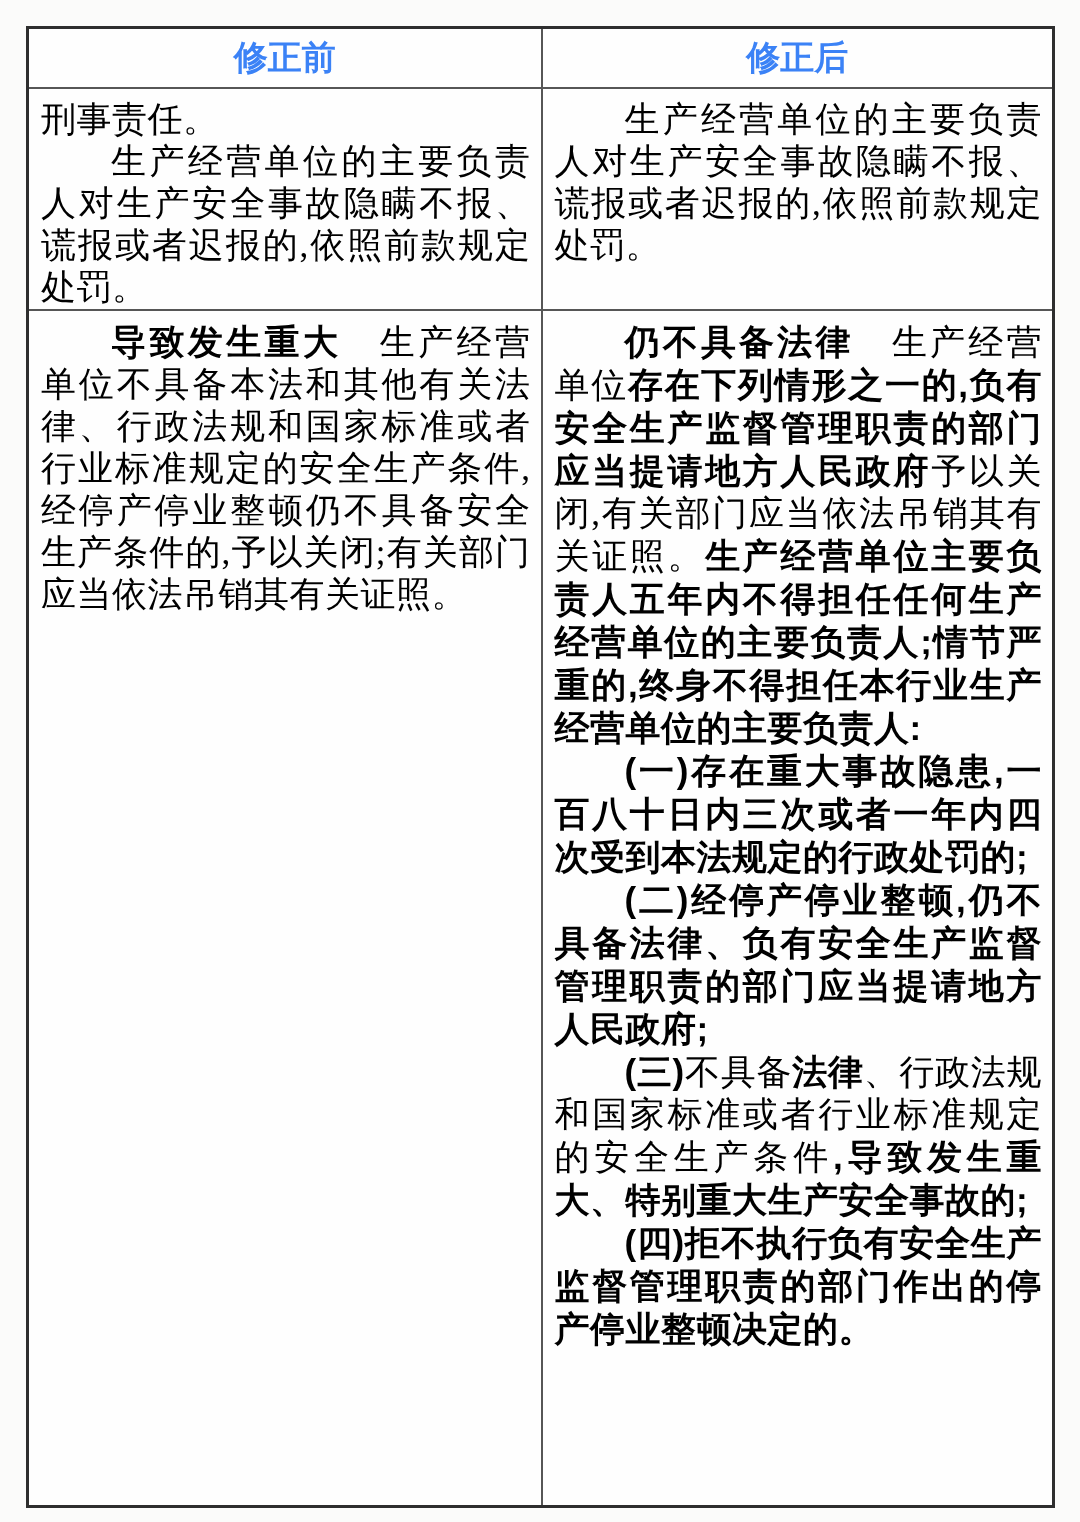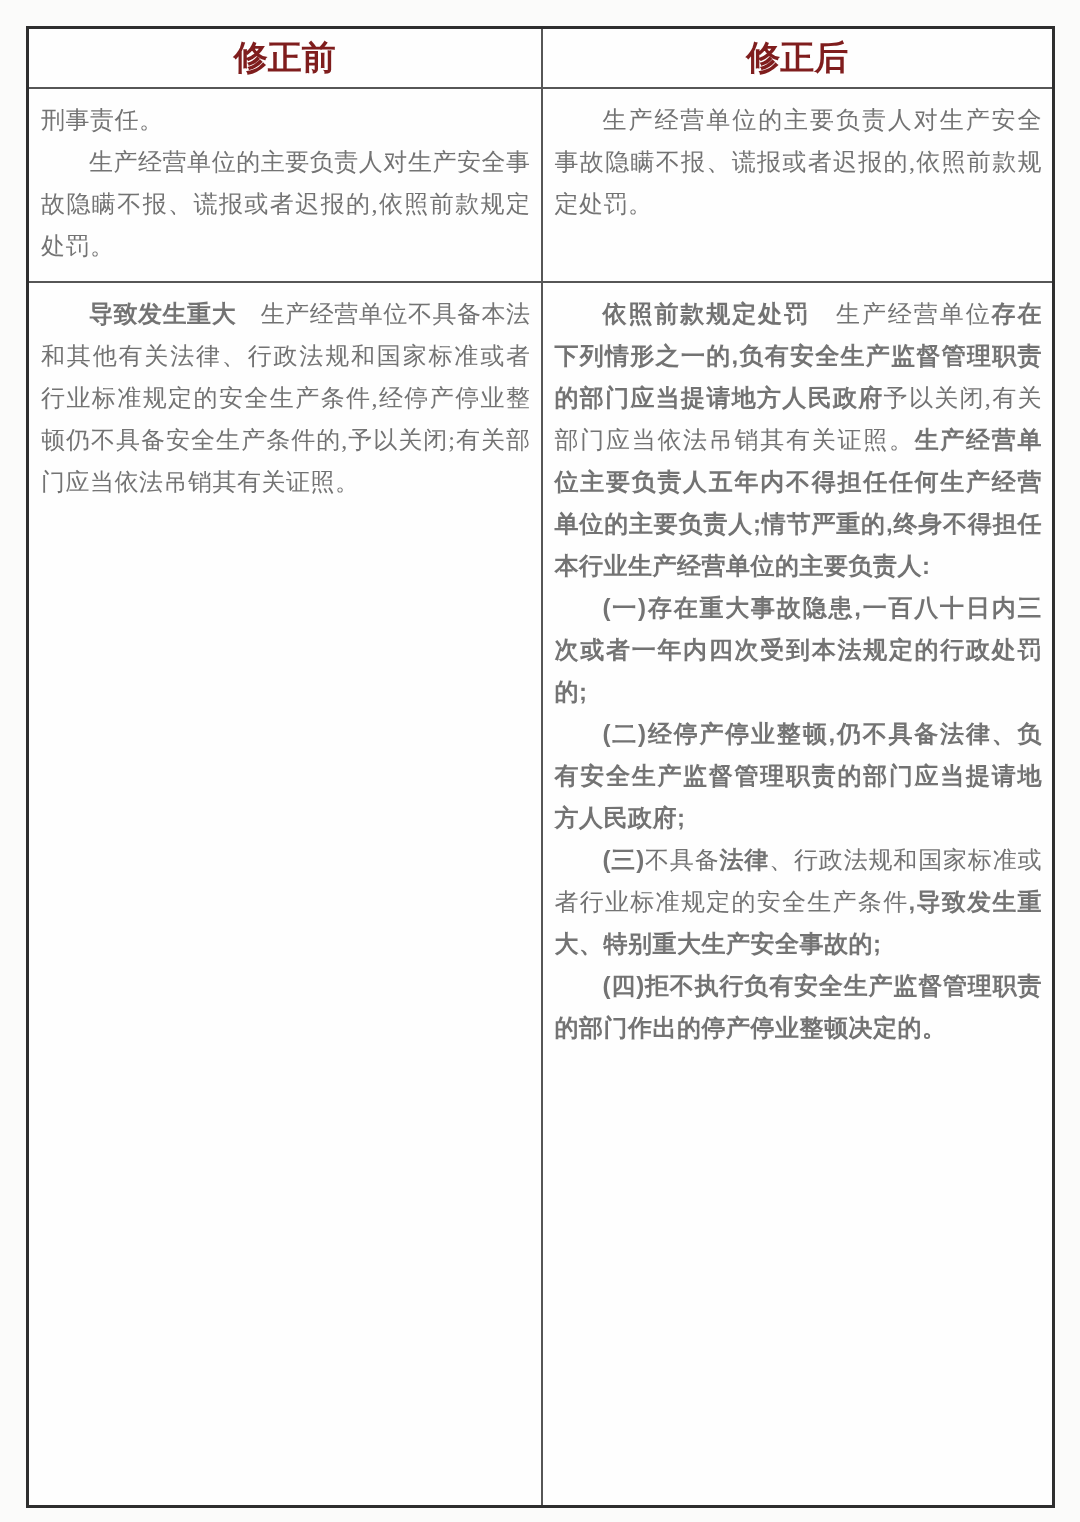--- a/index.html
+++ b/index.html
@@ -34,31 +34,31 @@
     padding: 10px 10px 0 12px;
   }
   table.cmp { border: 3px solid #2e2e2e; }
   table.cmp thead th {
     height: 44px;
     vertical-align: middle;
     text-align: center;
     font-family: "Liberation Sans", "DejaVu Sans", sans-serif;
     font-weight: 700;
     font-size: 34px;
-    color: #7f1d1d;
+    color: #3b82f6;
     padding: 6px 0;
   }
   tr.r1 td { height: 182px; }
   tr.r2 td { height: 262px; }
   .para {
     margin: 0;
-    font-size: 24px;
+    font-size: 35px;
     line-height: 42px;
     text-align: justify;
-    color: #737373;
+    color: #000000;
     letter-spacing: 0.5px;
   }
   .para.indent { text-indent: 2em; }
   .run { font-weight: 400; }
   .run.b {
     font-family: "Liberation Sans", "DejaVu Sans", sans-serif;
     font-weight: 700;
   }
 </style>
 </head>
@@ -84,21 +84,21 @@
           </td>
         <td class="cell">
             <p class="para indent"><span class="run">生产经营单位的主要负责人对生产安全事故隐瞒不报、谎报或者迟报的,依照前款规定处罚。</span></p>
           </td>
       </tr>
       <tr class="r3">
         <td class="cell">
             <p class="para indent"><span class="run b">导致发生重大</span><span class="run">　生产经营单位不具备本法和其他有关法律、行政法规和国家标准或者行业标准规定的安全生产条件,经停产停业整顿仍不具备安全生产条件的,予以关闭;有关部门应当依法吊销其有关证照。</span></p>
           </td>
         <td class="cell">
-            <p class="para indent"><span class="run b">依照前款规定处罚</span><span class="run">　生产经营单位</span><span class="run b">存在下列情形之一的,负有安全生产监督管理职责的部门应当提请地方人民政府</span><span class="run">予以关闭,有关部门应当依法吊销其有关证照。</span><span class="run b">生产经营单位主要负责人五年内不得担任任何生产经营单位的主要负责人;情节严重的,终身不得担任本行业生产经营单位的主要负责人:</span></p>
+            <p class="para indent"><span class="run b">仍不具备法律</span><span class="run">　生产经营单位</span><span class="run b">存在下列情形之一的,负有安全生产监督管理职责的部门应当提请地方人民政府</span><span class="run">予以关闭,有关部门应当依法吊销其有关证照。</span><span class="run b">生产经营单位主要负责人五年内不得担任任何生产经营单位的主要负责人;情节严重的,终身不得担任本行业生产经营单位的主要负责人:</span></p>
             <p class="para indent"><span class="run b">(一)存在重大事故隐患,一百八十日内三次或者一年内四次受到本法规定的行政处罚的;</span></p>
             <p class="para indent"><span class="run b">(二)经停产停业整顿,仍不具备法律、负有安全生产监督管理职责的部门应当提请地方人民政府;</span></p>
             <p class="para indent"><span class="run b">(三)</span><span class="run">不具备</span><span class="run b">法律</span><span class="run">、行政法规和国家标准或者行业标准规定的安全生产条件</span><span class="run b">,导致发生重大、特别重大生产安全事故的;</span></p>
             <p class="para indent"><span class="run b">(四)拒不执行负有安全生产监督管理职责的部门作出的停产停业整顿决定的。</span></p>
           </td>
       </tr>
     </tbody>
   </table>
 </div>
 

